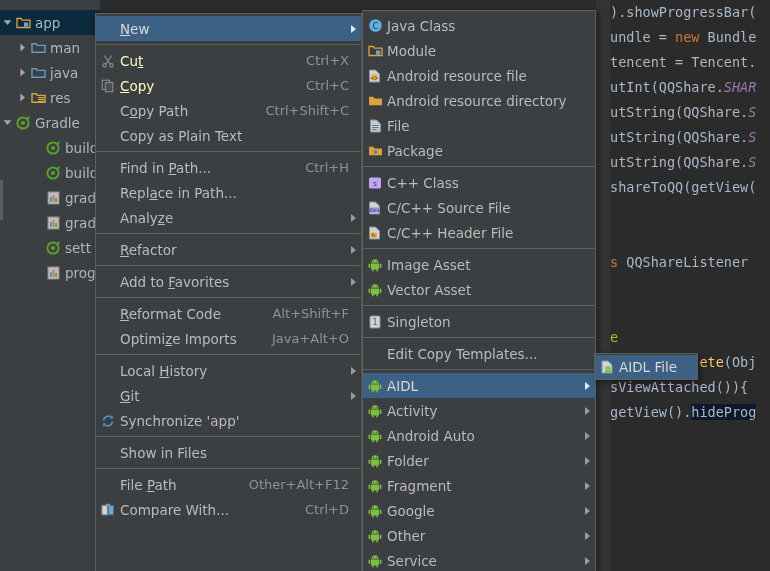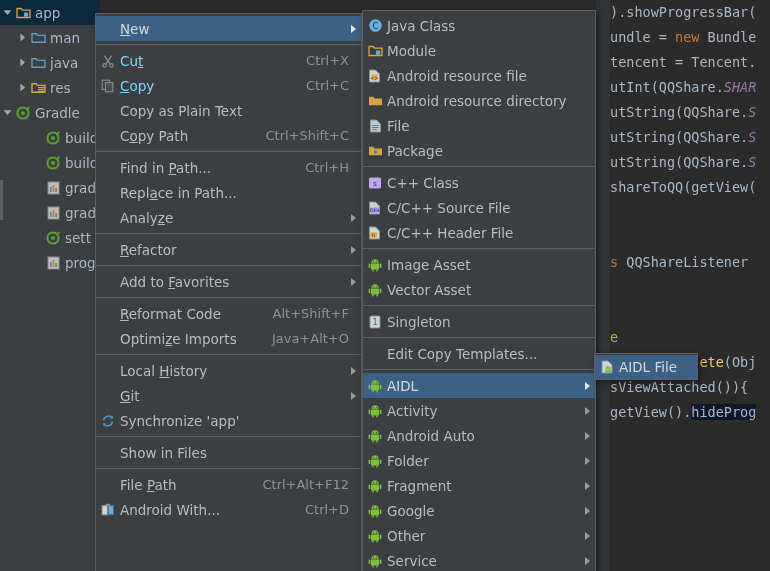--- a/index.html
+++ b/index.html
@@ -34,21 +34,21 @@
 
   
   .tree{
     position:absolute; left:0; top:0; width:100px; height:571px;
     background:#3c3f41; overflow:hidden;
   }
   .tree-row{
     position:relative; height:25px; display:flex; align-items:center;
     font-size:13.5px; color:#a9b7c6; white-space:nowrap;
   }
-  .tree-row.selected{ background:#0d293e; }
+  .tree-row.selected{ background:#0d293e;margin-top:10px; }
   .tw{ width:14px; flex:0 0 14px; display:flex; align-items:center; justify-content:center; }
   .tw svg{display:block;}
   .ticon{ width:18px; flex:0 0 18px; display:flex; align-items:center; justify-content:center; margin-right:3px;}
   .tlbl{ overflow:hidden; }
   .tree-scroll{
     position:absolute; left:0; top:180px; width:3px; height:40px; background:#5e6060;
   }
 
   
   .menu{
@@ -59,21 +59,21 @@
     padding:2px 0 0 0;
     overflow:hidden;
   }
   .mi{
     position:relative; display:flex; align-items:center;
     height:25px; font-size:13.5px; color:#bbbbbb;
     padding:0 0 0 0; white-space:nowrap;
   }
   .mi.sel{ background:#3d6185; }
   .mi.sel .mlabel, .mi.sel .mshort{ color:#d8d8d8; }
-  .mi.disabled .mlabel{ color:#7dd3fc; }
+  .mi.disabled .mlabel{ color:#fef9c3; }
   .micon{ width:24px; flex:0 0 24px; display:flex; align-items:center; justify-content:center; }
   .micon svg{display:block;}
   .mlabel{ flex:1 1 auto; padding-right:12px; }
   .mshort{ color:#919191; padding-right:12px; font-size:13px;}
   .marrow{
     position:absolute; right:5px; top:50%; transform:translateY(-50%);
     width:0;height:0; border-left:5px solid #9b9b9b;
     border-top:4px solid transparent; border-bottom:4px solid transparent;
   }
   .mi.sel .marrow{ border-left-color:#e6e6e6; }
@@ -300,26 +300,26 @@
               <rect x="1.2" y="1.2" width="7.4" height="9.2" fill="none" stroke="#8a8a8a" stroke-width="1.1"></rect>
               <rect x="4.4" y="3.6" width="7.4" height="9.2" fill="#4c4f51" stroke="#8a8a8a" stroke-width="1.1"></rect>
             </svg>
           </span>
         </span>
         <span class="mlabel"><span class="u">C</span>opy</span>
         <span class="mshort">Ctrl+C</span>
       </div>
       <div class="mi">
         <span class="micon"></span>
-        <span class="mlabel">Copy as Plain Text</span>
-      </div>
-      <div class="mi">
-        <span class="micon"></span>
         <span class="mlabel">C<span class="u">o</span>py Path</span>
         <span class="mshort">Ctrl+Shift+C</span>
+      </div>
+      <div class="mi">
+        <span class="micon"></span>
+        <span class="mlabel">Copy as Plain Text</span>
       </div>
       <div class="msep"></div>
       <div class="mi">
         <span class="micon"></span>
         <span class="mlabel">Find in <span class="u">P</span>ath...</span>
         <span class="mshort">Ctrl+H</span>
       </div>
       <div class="mi">
         <span class="micon"></span>
         <span class="mlabel">Repl<span class="u">a</span>ce in Path...</span>
@@ -378,33 +378,33 @@
       </div>
       <div class="msep"></div>
       <div class="mi">
         <span class="micon"></span>
         <span class="mlabel">Show in Files</span>
       </div>
       <div class="msep"></div>
       <div class="mi">
         <span class="micon"></span>
         <span class="mlabel">File <span class="u">P</span>ath</span>
-        <span class="mshort">Ctrl+Alt+F12</span>
+        <span class="mshort">Other+Alt+F12</span>
       </div>
       <div class="mi">
         <span class="micon">
           <span style="display: inline-flex; align-items: center; justify-content: center;">
             <svg width="14" height="14" viewBox="0 0 14 14">
               <rect x="1" y="2.6" width="5.4" height="9.2" fill="#cfd4d6" stroke="#8a9296"></rect>
               <rect x="7.2" y="2.6" width="5.4" height="9.2" fill="#6fa8d0" stroke="#3d6e95"></rect>
               <rect x="4.6" y="0.8" width="4.6" height="2.2" fill="#8a8f92"></rect>
             </svg>
           </span>
         </span>
-        <span class="mlabel">Android With...</span>
+        <span class="mlabel">Compare With...</span>
         <span class="mshort">Ctrl+D</span>
       </div>
     </div>
 
   <div class="menu" id="new-menu">
       <div class="mi">
         <span class="micon">
           <span style="display: inline-flex; align-items: center; justify-content: center;">
             <svg width="15" height="15" viewBox="0 0 15 15">
               <circle cx="7.5" cy="7.5" r="6.3" fill="#64b0dd"></circle>

